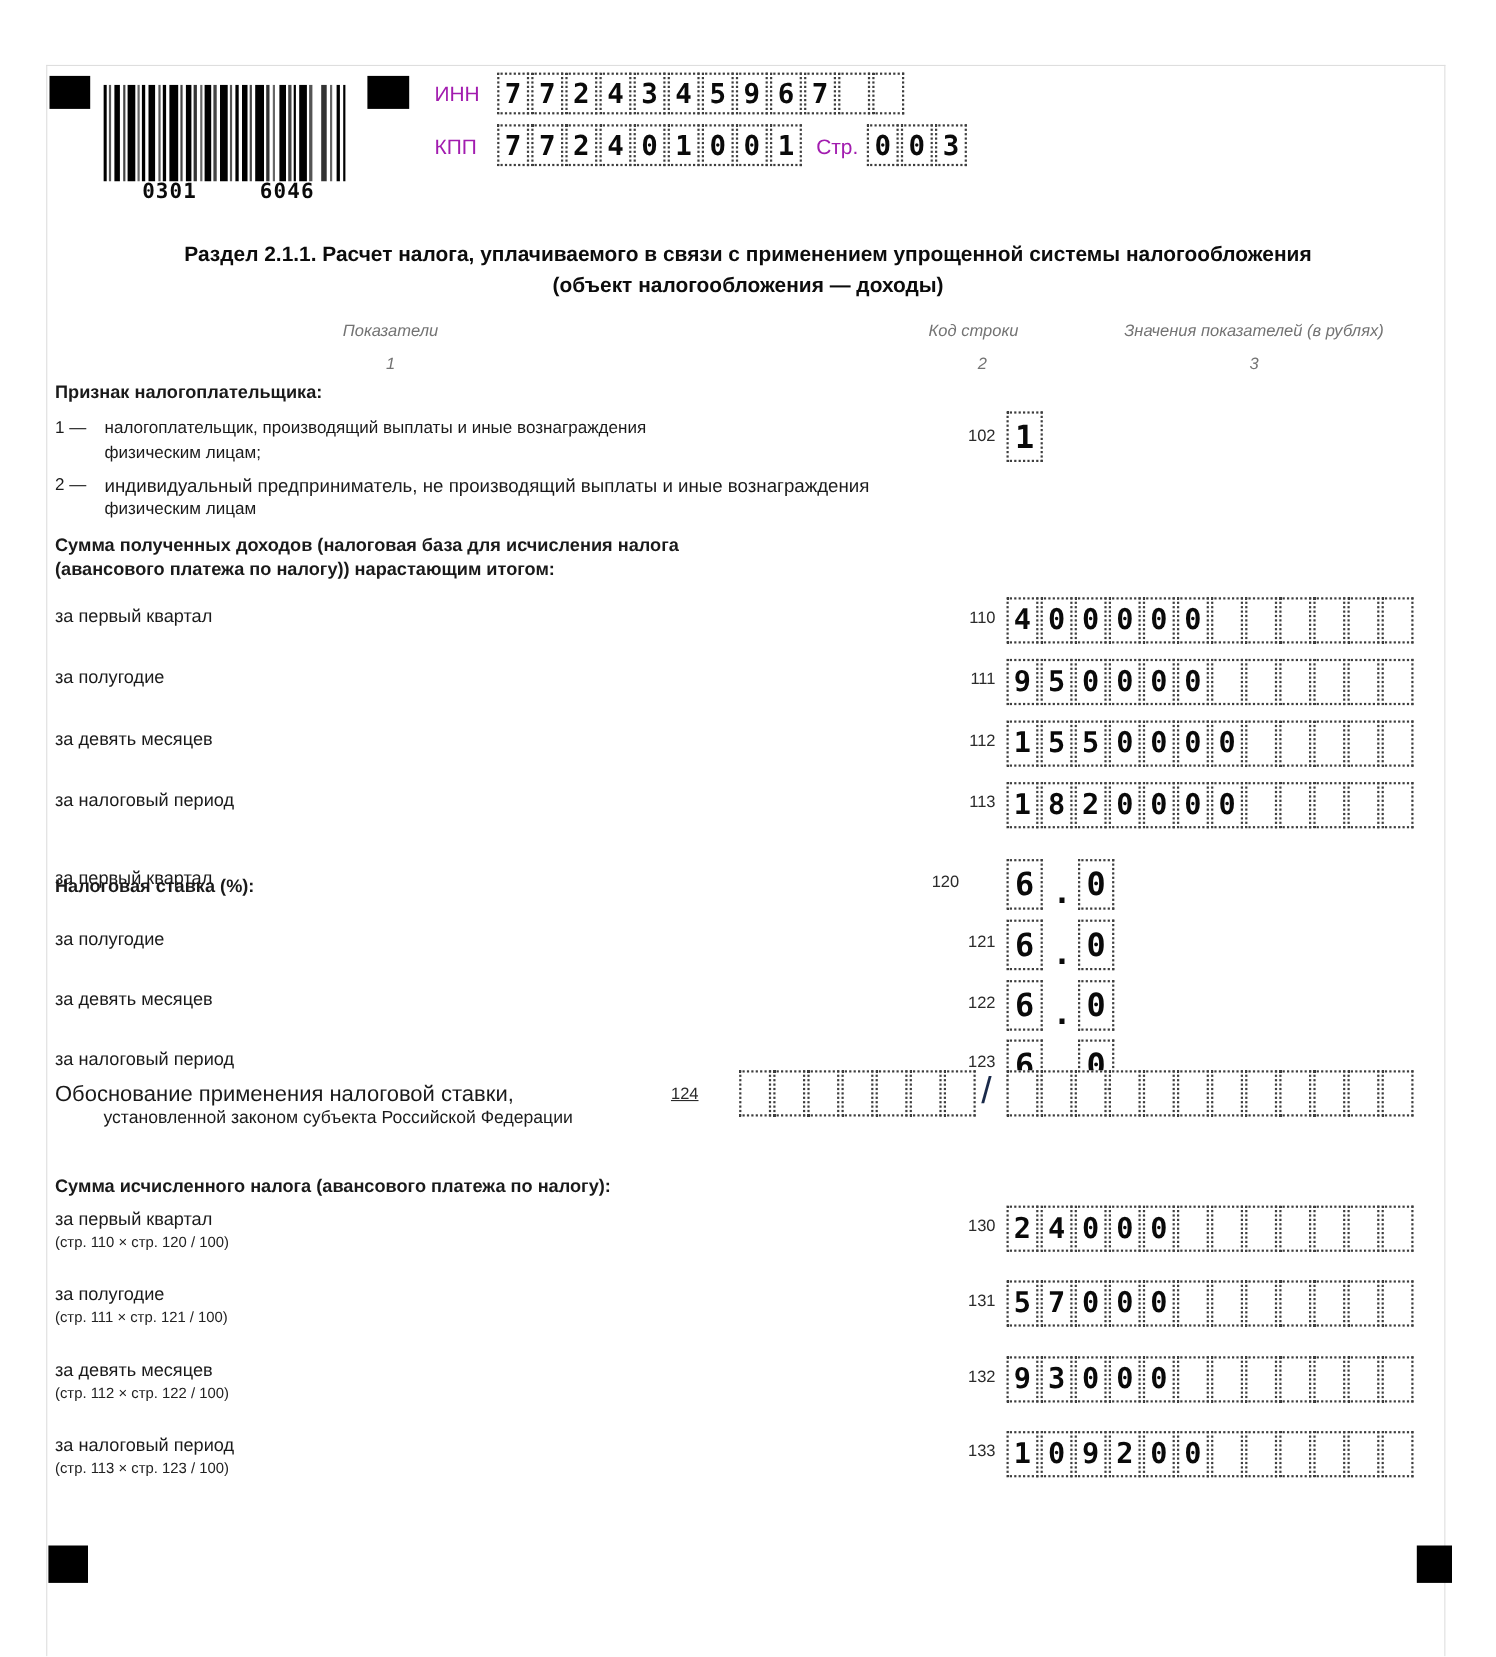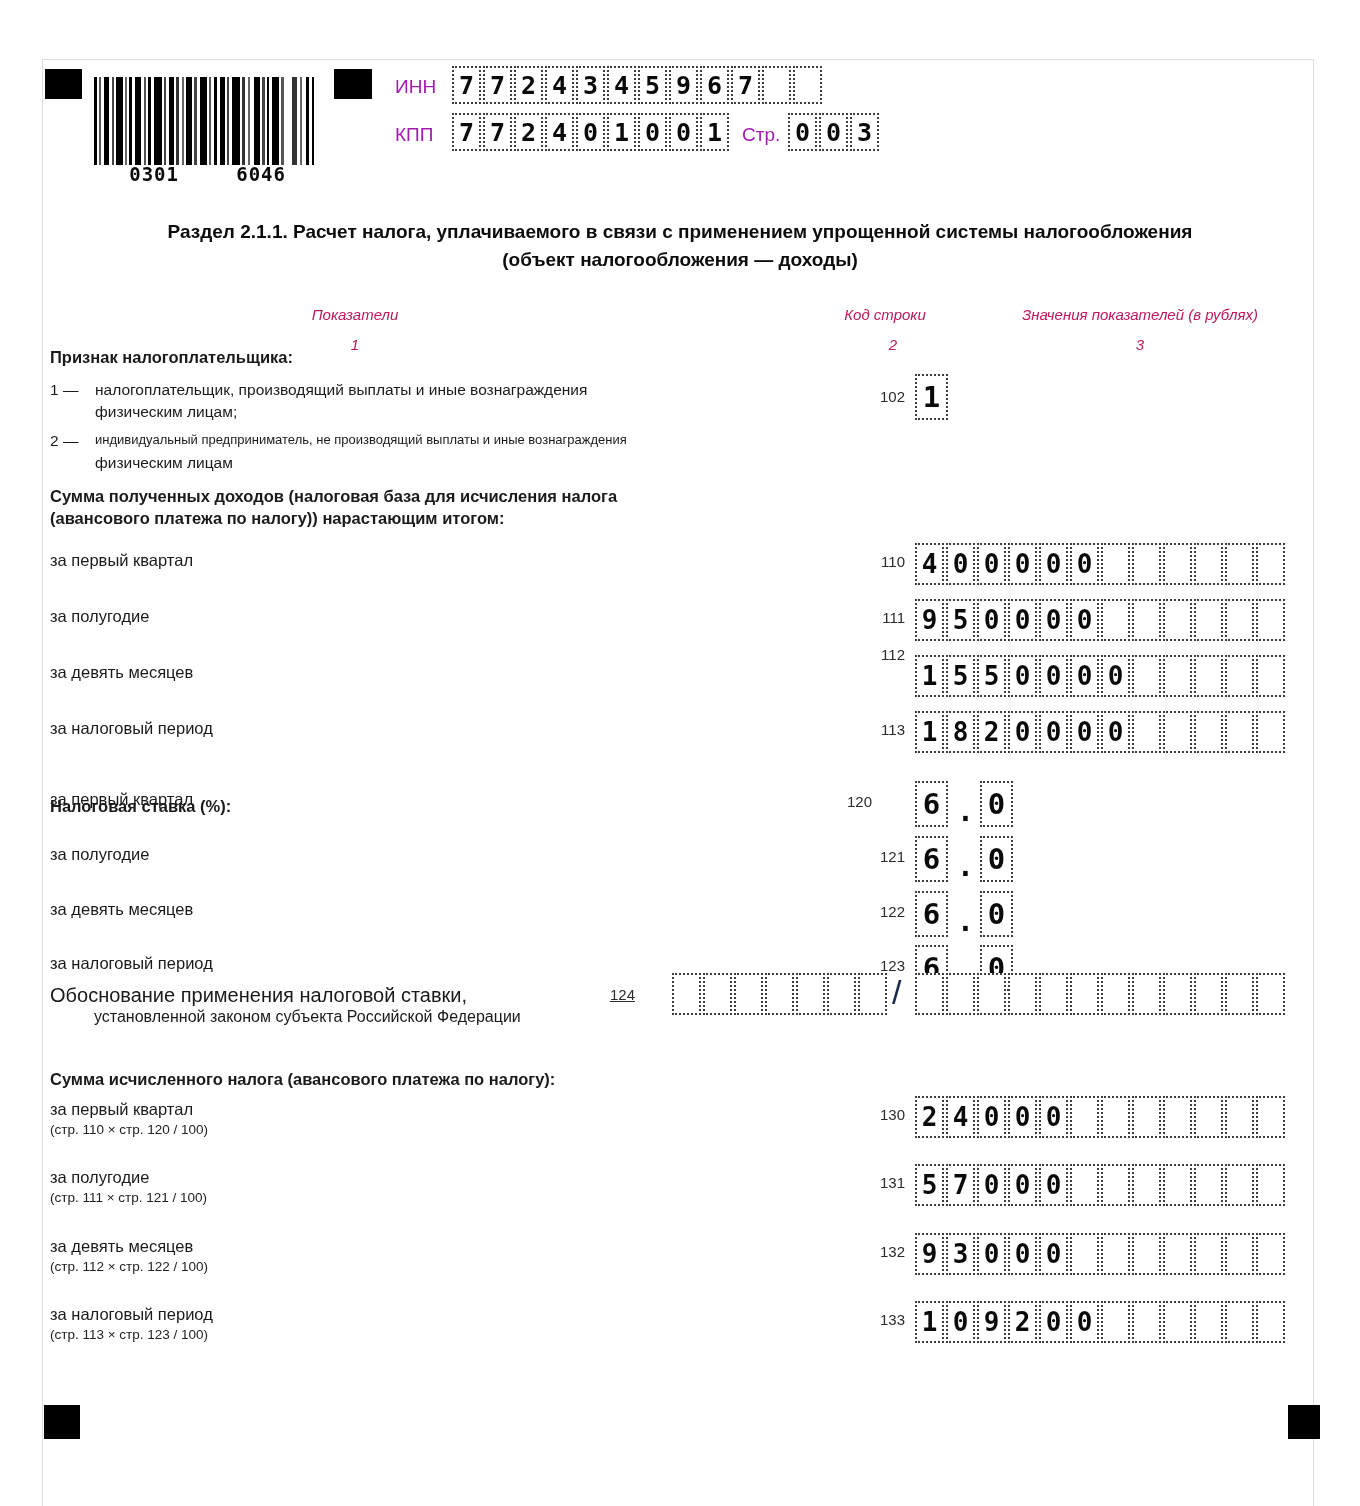--- a/index.html
+++ b/index.html
@@ -7,21 +7,21 @@
     position:relative;width:1360px;height:1506px;background:#ffffff;
     font-family:"Liberation Sans",sans-serif;color:#111;overflow:hidden;
   }
   .abs{position:absolute;}
   .frame{position:absolute;background:#dedede;}
   .sq{position:absolute;background:#000;}
   .lbl{font-size:16.5px;color:#1a1a1a;white-space:nowrap;}
   .lbl2{font-size:19px;color:#a21caf;white-space:nowrap;}
   .bold{font-weight:bold;}
   .small{font-size:13.5px;color:#222;}
-  .italic{font-style:italic;font-size:15px;color:#be185d;margin-top:14px;}
+  .italic{font-style:italic;font-size:15px;color:#737373;}
   .code{position:absolute;font-size:15px;color:#2b2b2b;width:60px;text-align:right;white-space:nowrap;}
   .title{position:absolute;left:0;width:1360px;text-align:center;font-weight:bold;font-size:19px;line-height:28px;color:#0c0c0c;}
   .cells{position:absolute;display:flex;gap:2px;}
   .cell{
     box-sizing:border-box;display:flex;align-items:center;justify-content:center;
     border:2px dotted #3d3d3d;background:#fff;
     font-family:"DejaVu Sans Mono",monospace;font-weight:bold;color:#0a0a0a;
   }
   .cells-sm .cell{width:29px;height:38px;font-size:25px;}
   .cells-amt .cell{width:29px;height:42px;font-size:26px;}
@@ -136,21 +136,21 @@
 
   <span class="abs lbl bold" style="left:50px;top:348px;">Признак налогоплательщика:</span>
   <span class="abs lbl" style="left:50px;top:381px;font-size:15.5px;">1 —</span>
   <span class="abs lbl" style="left:95px;top:381px;font-size:15.5px;">налогоплательщик, производящий выплаты и иные вознаграждения</span>
   <span class="abs lbl" style="left:95px;top:403px;font-size:15.5px;">физическим лицам;</span>
   <span class="code" style="left:845px;top:388px;">102</span>
   <div class="cells cells-big" style="left:915px;top:374px;">
       <span class="cell">1</span>
     </div>
   <span class="abs lbl" style="left:50px;top:432px;font-size:15.5px;">2 —</span>
-  <span class="abs lbl" style="left:95px;top:432px;font-size:13px;">индивидуальный предприниматель, не производящий выплаты и иные вознаграждения</span>
+  <span class="abs lbl" style="left:95px;top:432px;font-size:17px;">индивидуальный предприниматель, не производящий выплаты и иные вознаграждения</span>
   <span class="abs lbl" style="left:95px;top:454px;font-size:15.5px;">физическим лицам</span>
 
   <span class="abs lbl bold" style="left:50px;top:487px;">Сумма полученных доходов (налоговая база для исчисления налога</span>
   <span class="abs lbl bold" style="left:50px;top:509px;">(авансового платежа по налогу)) нарастающим итогом:</span>
 
   <span class="abs lbl" style="left:50px;top:551px;">за первый квартал</span>
   <span class="code" style="left:845px;top:553px;">110</span>
   <div class="cells cells-amt" style="left:915px;top:543px;">
       <span class="cell">4</span>
       <span class="cell">0</span>
@@ -177,21 +177,21 @@
       <span class="cell">0</span>
       <span class="cell"></span>
       <span class="cell"></span>
       <span class="cell"></span>
       <span class="cell"></span>
       <span class="cell"></span>
       <span class="cell"></span>
     </div>
 
   <span class="abs lbl" style="left:50px;top:663px;">за девять месяцев</span>
-  <span class="code" style="left:845px;top:646px;">112</span>
+  <span class="code" style="left:845px;top:665px;">112</span>
   <div class="cells cells-amt" style="left:915px;top:655px;">
       <span class="cell">1</span>
       <span class="cell">5</span>
       <span class="cell">5</span>
       <span class="cell">0</span>
       <span class="cell">0</span>
       <span class="cell">0</span>
       <span class="cell">0</span>
       <span class="cell"></span>
       <span class="cell"></span>

